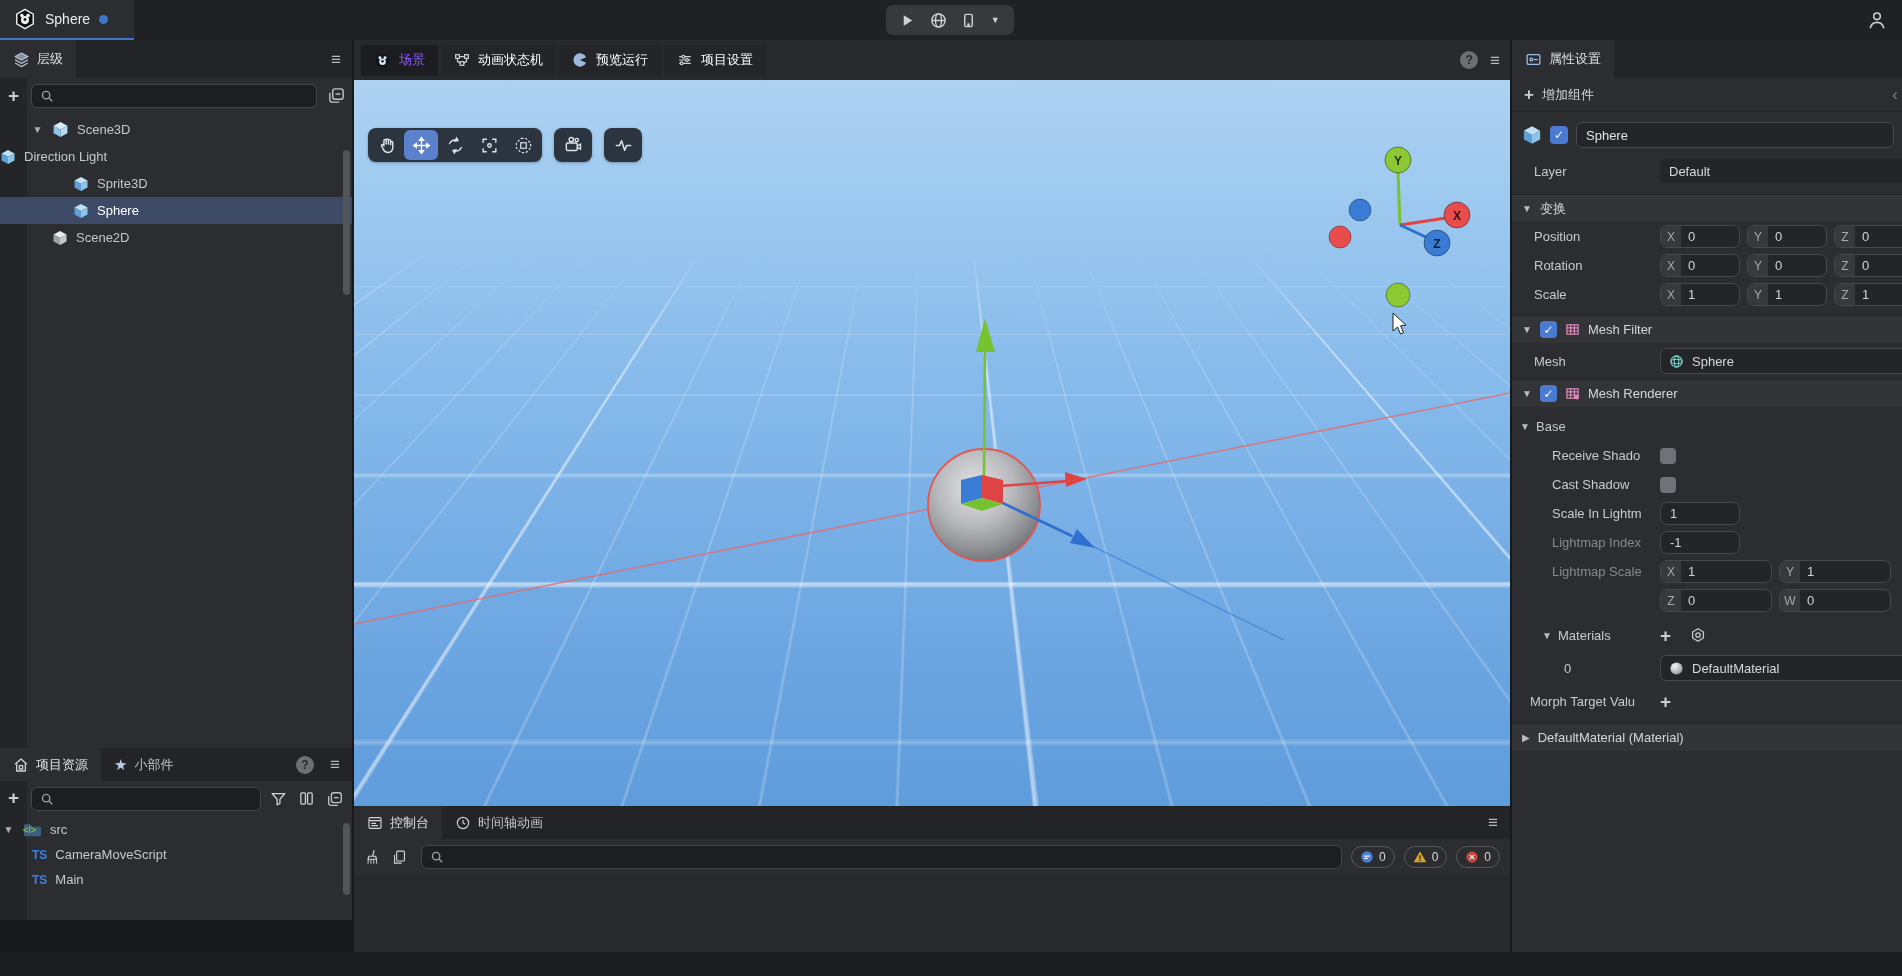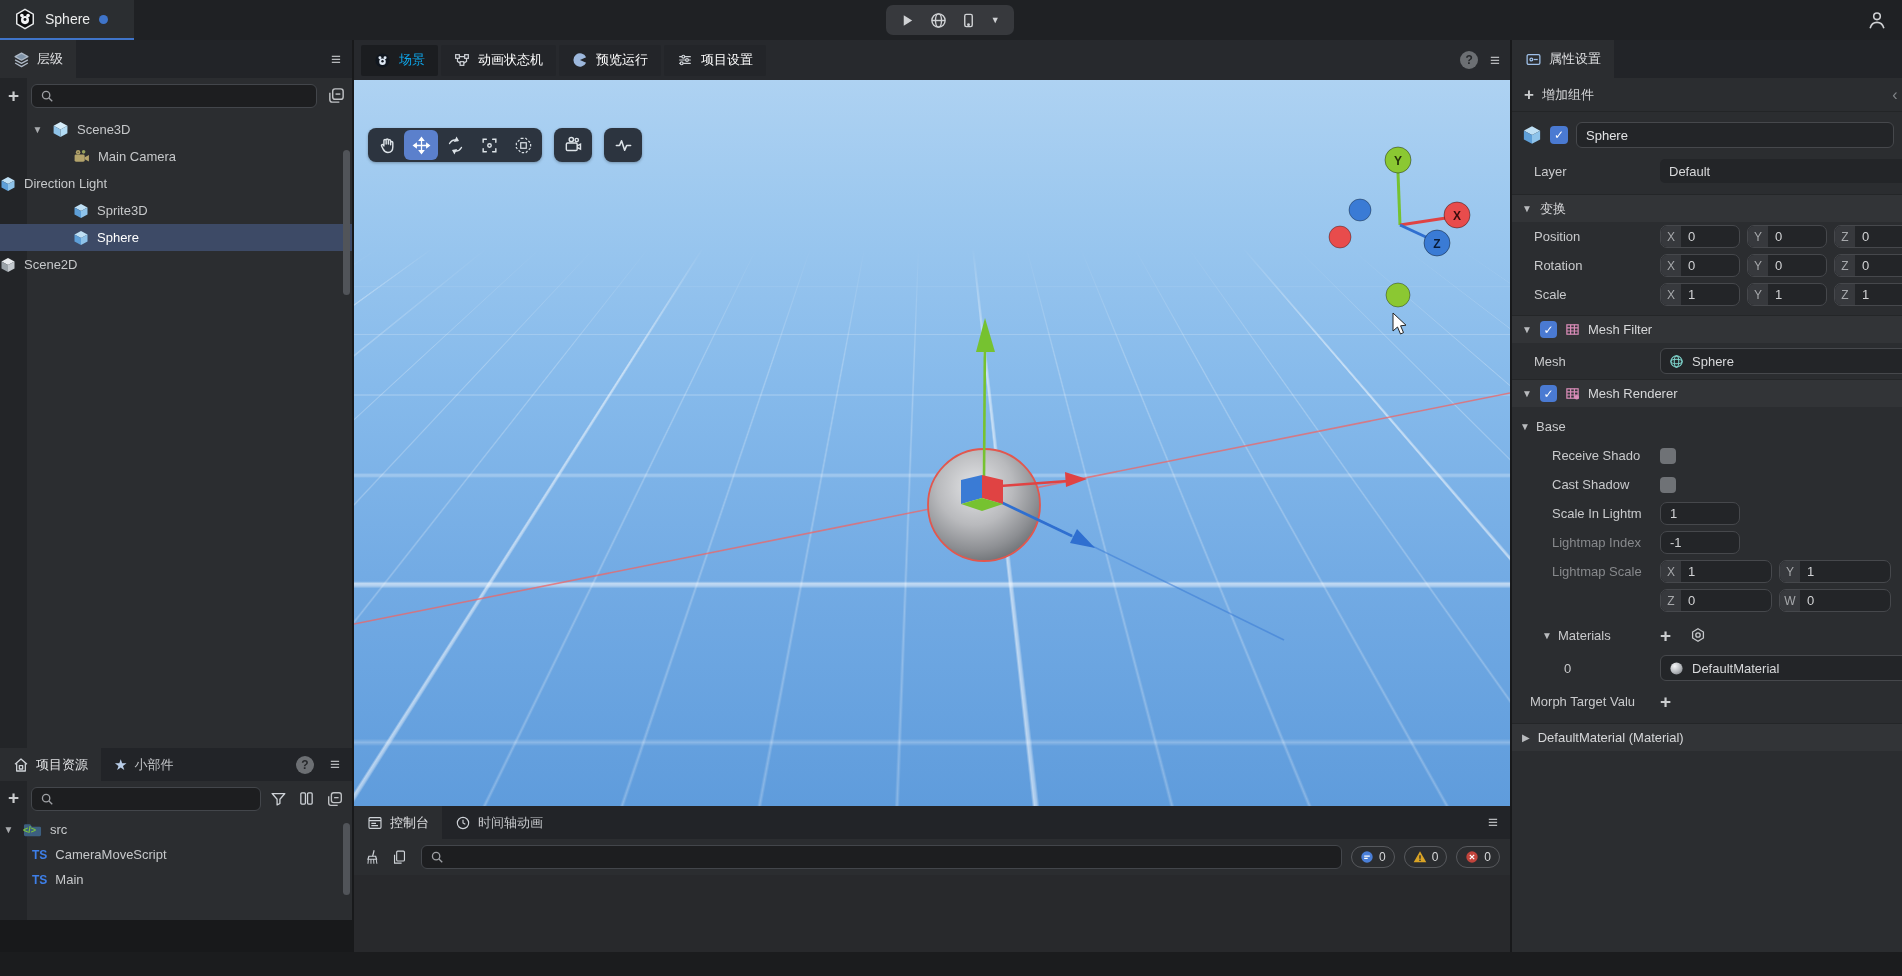--- a/index.html
+++ b/index.html
@@ -27,21 +27,21 @@
 .sbthumb{position:absolute;width:7px;border-radius:4px;background:#515459}
 
 .trow{height:27px;display:flex;align-items:center;gap:8px;color:#c6c8ca;position:relative}
 .trow .arr{width:13px;font-size:10px;color:#a9abae;text-align:center}
 .trow.sel{background:#3d4a66;color:#fff}
 .tslab{color:#3e7fe8;font-weight:bold;font-size:12px}
 
 #center{position:absolute;left:354px;top:40px;width:1156px;height:912px}
 #ctabs{position:absolute;left:0;top:0;width:100%;height:40px;background:#27292d;display:flex;align-items:center;gap:3px;padding-left:7px}
 .ctab{height:31px;display:flex;align-items:center;gap:8px;padding:0 13px;background:#232529;color:#ffffff;border-radius:2px}
-.ctab.active{background:#1b1d20;color:#0ea5e9}
+.ctab.active{background:#1b1d20;color:#8b5cf6}
 #ctabs .cright{position:absolute;right:10px;display:flex;gap:12px;align-items:center}
 #viewport{position:absolute;left:0;top:40px;width:1156px;height:726px;overflow:hidden;background:linear-gradient(180deg,#aed2f2 0%,#9cc8ef 18%,#86baeb 42%,#73abe4 68%,#5f9cdc 100%)}
 .gridwrap{position:absolute;inset:0;overflow:hidden}
 .gridplane{position:absolute;left:-40%;top:168px;width:180%;height:980px;
  background-image:
   repeating-linear-gradient(rgba(255,255,255,.42) 0 2px,transparent 2px 270px),
   repeating-linear-gradient(90deg,rgba(255,255,255,.42) 0 2px,transparent 2px 270px),
   repeating-linear-gradient(rgba(255,255,255,.25) 0 1.5px,transparent 1.5px 54px),
   repeating-linear-gradient(90deg,rgba(255,255,255,.25) 0 1.5px,transparent 1.5px 54px);
  transform-origin:50% 0;transform:perspective(430px) rotateX(50deg);
@@ -167,32 +167,20 @@
         <span class="arr">▼</span>
         <span>
             <svg width="17" height="17" viewBox="0 0 16 16">
               <path d="M8 1 14.5 4.5 8 8 1.5 4.5Z" fill="#d6edfa"></path>
               <path d="M1.5 4.5 8 8v7L1.5 11.5Z" fill="#8fc3e8"></path>
               <path d="M14.5 4.5 8 8v7l6.5-3.5Z" fill="#b3dcf4"></path>
             </svg>
           </span>
         <span>Scene3D</span>
       </div>
-      <div class="trow" style="padding-left:73px">
-        <span>
-            <svg width="17" height="17" viewBox="0 0 16 16">
-              <circle cx="4.8" cy="4" r="2.1" fill="#b3a36b"></circle>
-              <circle cx="10" cy="3.6" r="1.7" fill="#95a05c"></circle>
-              <rect x="1.5" y="6" width="9.5" height="7" rx="1.4" fill="#b3a36b"></rect>
-              <path d="M11 8.7 15 6.7v6l-4-2Z" fill="#b3a36b"></path>
-              <circle cx="4.8" cy="4" r=".8" fill="#6e663f"></circle>
-            </svg>
-          </span>
-        <span>Main Camera</span>
-      </div>
       <div class="trow" style="">
         <span>
             <svg width="16" height="16" viewBox="0 0 16 16">
               <path d="M8 1 14.5 4.5 8 8 1.5 4.5Z" fill="#bfe0f5"></path>
               <path d="M1.5 4.5 8 8v7L1.5 11.5Z" fill="#5e9fd8"></path>
               <path d="M14.5 4.5 8 8v7l6.5-3.5Z" fill="#8ec3ea"></path>
             </svg>
           </span>
         <span>Direction Light</span>
       </div>
@@ -209,21 +197,21 @@
       <div class="trow sel" style="padding-left:73px">
         <span>
             <svg width="16" height="16" viewBox="0 0 16 16">
               <path d="M8 1 14.5 4.5 8 8 1.5 4.5Z" fill="#bfe0f5"></path>
               <path d="M1.5 4.5 8 8v7L1.5 11.5Z" fill="#5e9fd8"></path>
               <path d="M14.5 4.5 8 8v7l6.5-3.5Z" fill="#8ec3ea"></path>
             </svg>
           </span>
         <span>Sphere</span>
       </div>
-      <div class="trow" style="">
+      <div class="trow" style="padding-left:52px">
         <span>
             <svg width="16" height="16" viewBox="0 0 16 16">
               <path d="M8 1 14.5 4.5 8 8 1.5 4.5Z" fill="#e8ebee"></path>
               <path d="M1.5 4.5 8 8v7L1.5 11.5Z" fill="#9aa2a8"></path>
               <path d="M14.5 4.5 8 8v7l6.5-3.5Z" fill="#c3c9ce"></path>
             </svg>
           </span>
         <span>Scene2D</span>
       </div>
     </div>

